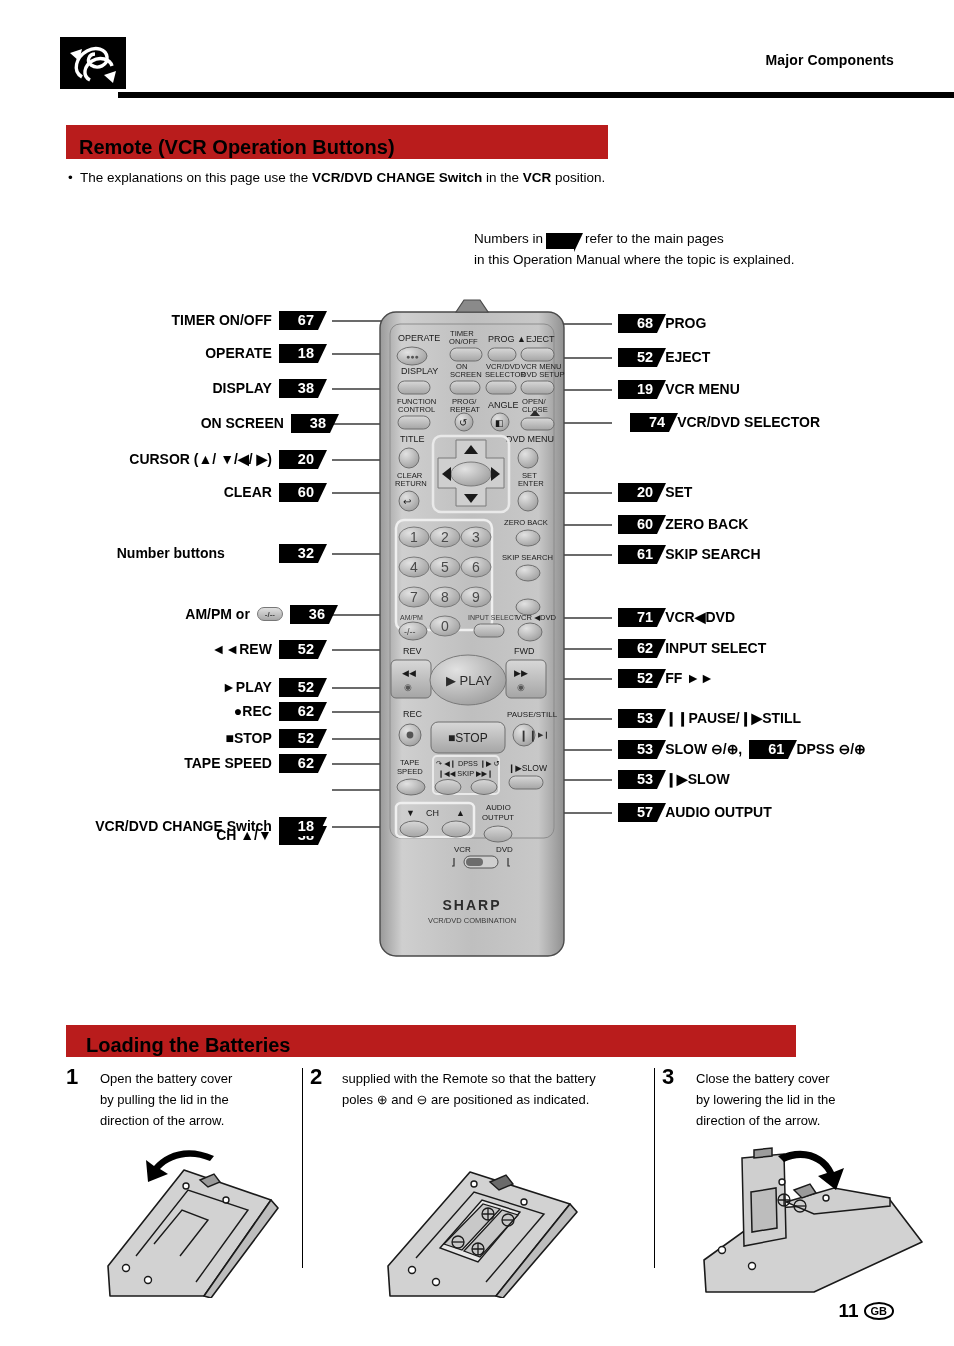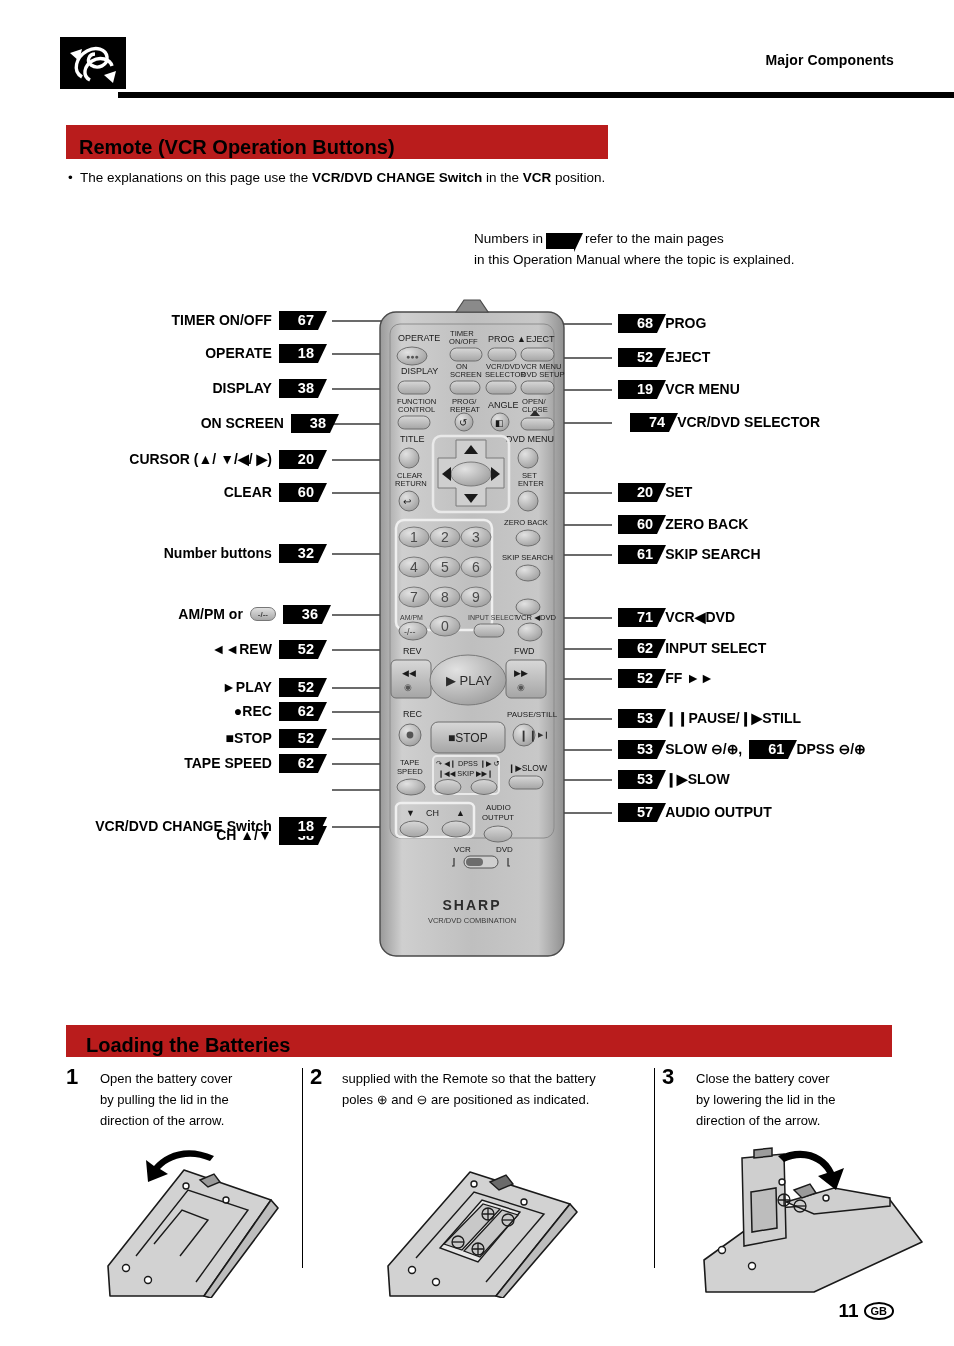--- a/index.html
+++ b/index.html
@@ -27,21 +27,21 @@
   #header-rule {
     position:absolute; left:118px; top:92px; width:836px; height:6px; background:#000;
   }
 
   
   .section-bar {
     position:absolute; background:#b91c1c; display:flex; align-items:flex-end;
   }
   .section-bar .title { font-size:20px; font-weight:bold; letter-spacing:0px; }
   #sec1 { left:66px; top:125px; width:542px; height:34px; padding-left:13px; }
-  #sec2 { left:66px; top:1025px; width:826px; height:32px; padding-left:20px; }
+  #sec2 { left:66px; top:1025px; width:730px; height:32px; padding-left:20px; }
 
   
   #bullet-note {
     position:absolute; left:68px; top:169px; width:800px;
     font-size:13.5px; line-height:18px;
   }
   #bullet-note .dot { display:inline-block; width:12px; }
 
   
   #numbers-note {
@@ -192,25 +192,25 @@
       <span class="badge">38</span>
     </div>
     <div class="callout left" style="top: 449px; left: 0px; width: 318px; justify-content: flex-end;">
       <span class="txt">CURSOR (▲/ ▼/◀/ ▶)</span>
       <span class="badge">20</span>
     </div>
     <div class="callout left" style="top: 482px; left: 0px; width: 318px; justify-content: flex-end;">
       <span class="txt">CLEAR</span>
       <span class="badge">60</span>
     </div>
-    <div class="callout left" style="top: 543px; left: 0px; width: 318px; justify-content: flex-end;">
+    <div class="callout left" style="top: 543px; left: 0px; width: 318px; justify-content: flex-end; gap: 47px;">
       <span class="txt">Number buttons</span>
       <span class="badge">32</span>
     </div>
-    <div class="callout left" style="top: 604px; left: 4px; width: 318px; ">
+    <div class="callout left" style="top: 604px; left: 11px; width: 318px; ">
       <span class="txt">AM/PM or</span>
       <span style="display: inline-block; width: 26px; height: 14px; border-radius: 7px; background: linear-gradient(rgb(224, 224, 224), rgb(168, 168, 168)); border: 1px solid rgb(119, 119, 119); margin-right: 7px; font-size: 8px; text-align: center; line-height: 13px; color: rgb(68, 68, 68);">-/--</span>
       <span class="badge">36</span>
     </div>
     <div class="callout left" style="top: 639px; left: 0px; width: 318px; justify-content: flex-end;">
       <span class="txt">◄◄REW</span>
       <span class="badge">52</span>
     </div>
     <div class="callout left" style="top: 677px; left: 0px; width: 318px; justify-content: flex-end;">
       <span class="txt">►PLAY</span>

